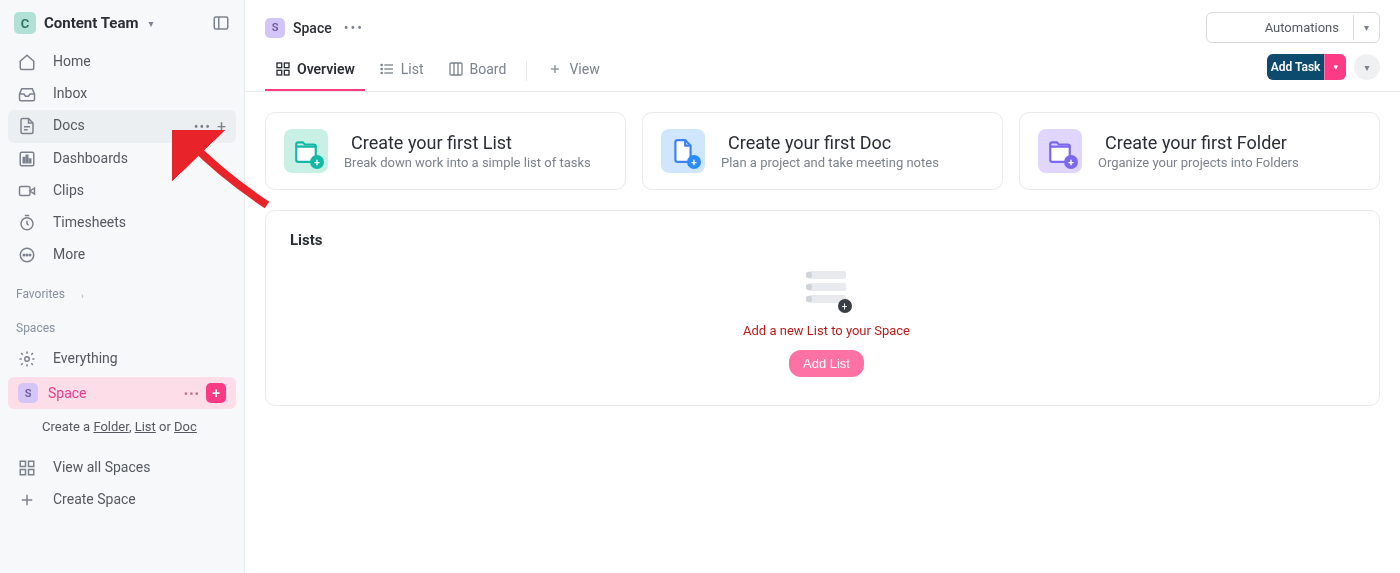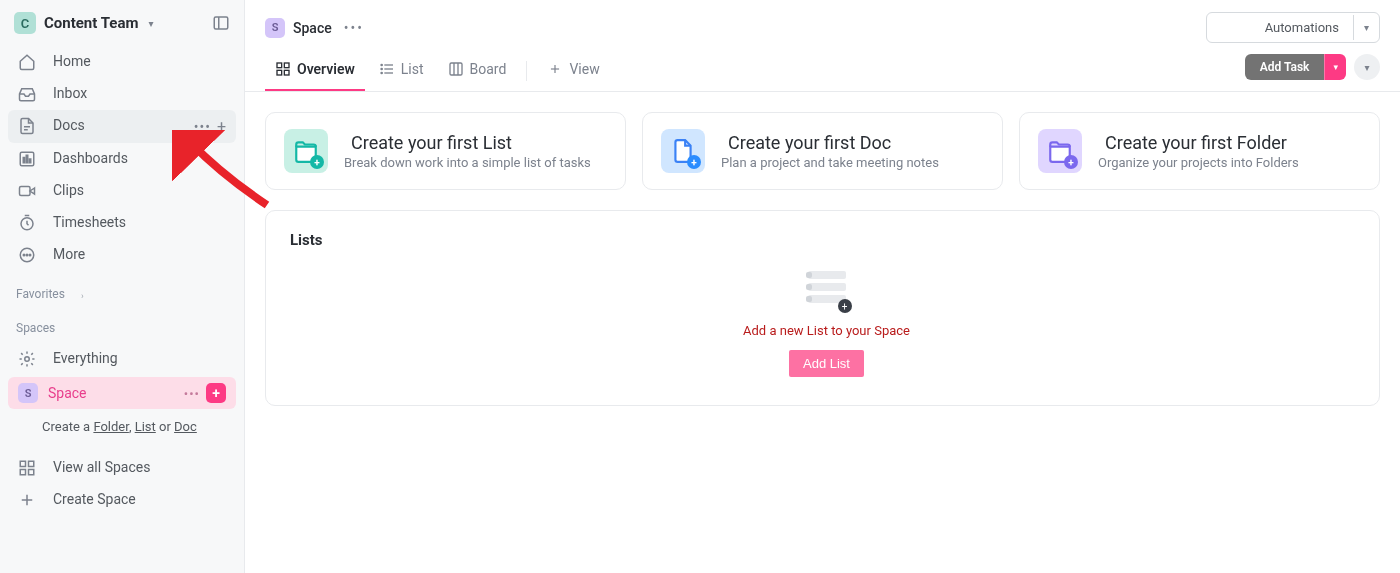--- a/index.html
+++ b/index.html
@@ -41,21 +41,21 @@
 .auto-btn .ab-label { padding: 7px 14px; font-size: 13px; color: #54595f; cursor:pointer; }
 .auto-btn .ab-drop { padding: 7px 10px; border-left:1px solid #d6dade; color:#7c828d; cursor:pointer; font-size:10px; }
 
 .tabbar { display:flex; align-items:center; padding: 0 20px; border-bottom: 1px solid #e8eaed; gap: 4px; }
 .tab { display:flex; align-items:center; gap:6px; padding: 10px 10px 12px 10px; color:#7c828d; font-size:14px; cursor:pointer; border-bottom:2px solid transparent; }
 .tab.active { color:#2a2e34; font-weight:600; border-bottom-color:#fd3a84; }
 .tab .ticon { width:16px; height:16px; display:flex; align-items:center; justify-content:center; }
 .tab-sep { width:1px; height:20px; background:#e8eaed; margin: 0 6px; }
 .tb-right { margin-left:auto; display:flex; align-items:center; gap:8px; padding-bottom:8px; }
 .addtask { display:flex; border-radius:6px; overflow:hidden; }
-.addtask .at-label { background:#737373; color:#fff; font-size:12px; font-weight:600; padding:6px 15px; cursor:pointer; }
+.addtask .at-label { background:#0c4a6e; color:#fff; font-size:12px; font-weight:600; padding:6px 4px; cursor:pointer; }
 .addtask .at-drop { background:#fd3a84; color:#fff; padding:6px 8px; border-left:1px solid rgba(255,255,255,0.3); cursor:pointer; font-size:9px; display:flex; align-items:center; }
 .rounddrop { width:26px; height:26px; border-radius:50%; background:#eef0f2; color:#7c828d; display:flex; align-items:center; justify-content:center; font-size:10px; cursor:pointer; }
 
 .content { padding: 20px; }
 .cards { display:flex; gap:16px; }
 .card { flex:1; border:1px solid #e8eaed; border-radius:10px; padding:16px 18px; display:flex; align-items:center; gap:16px; cursor:pointer; }
 .card-icon { width:44px; height:44px; border-radius:8px; display:flex; align-items:center; justify-content:center; position:relative; }
 .ci-list { background:#c8f0e5; }
 .ci-doc { background:#d0e6ff; }
 .ci-folder { background:#e0d6ff; }
@@ -68,21 +68,21 @@
 
 .lists-panel { border:1px solid #e8eaed; border-radius:10px; margin-top:20px; padding:20px 16px 28px 24px; }
 .lp-title { font-size:15px; font-weight:700; color:#2a2e34; }
 .lp-empty { display:flex; flex-direction:column; align-items:center; margin-top:20px; gap:12px; }
 .lp-illus { width:46px; height:42px; position:relative; }
 .lp-illus .row { position:absolute; left:4px; width:38px; height:8px; background:#e8eaed; border-radius:2px; }
 .lp-illus .row::before { content:""; position:absolute; left:-2px; top:1px; width:6px; height:6px; background:#d0d4d9; border-radius:2px; }
 .lp-illus .r1 { top:2px; } .lp-illus .r2 { top:14px; } .lp-illus .r3 { top:26px; }
 .lp-illus .pdot { position:absolute; bottom:-2px; right:-2px; width:14px; height:14px; background:#3a3f47; border-radius:50%; color:#fff; display:flex; align-items:center; justify-content:center; font-size:10px; }
 .lp-text { font-size:13px; color:#b91c1c; }
-.lp-btn { background:#fd71a3; color:#fff; font-size:13px; font-weight:500; padding:6px 14px; border-radius:2px; cursor:pointer; border:none; }
+.lp-btn { background:#fd71a3; color:#fff; font-size:13px; font-weight:500; padding:6px 14px; border-radius:12px; cursor:pointer; border:none; }
 
 .arrow { position:absolute; left:172px; top:130px; pointer-events:none; }
 .arrow svg { width:110px; height:90px; }
 </style>
 </head>
 <body>
 
 <div class="app">
   <aside class="sidebar">
     <div class="sb-header">

